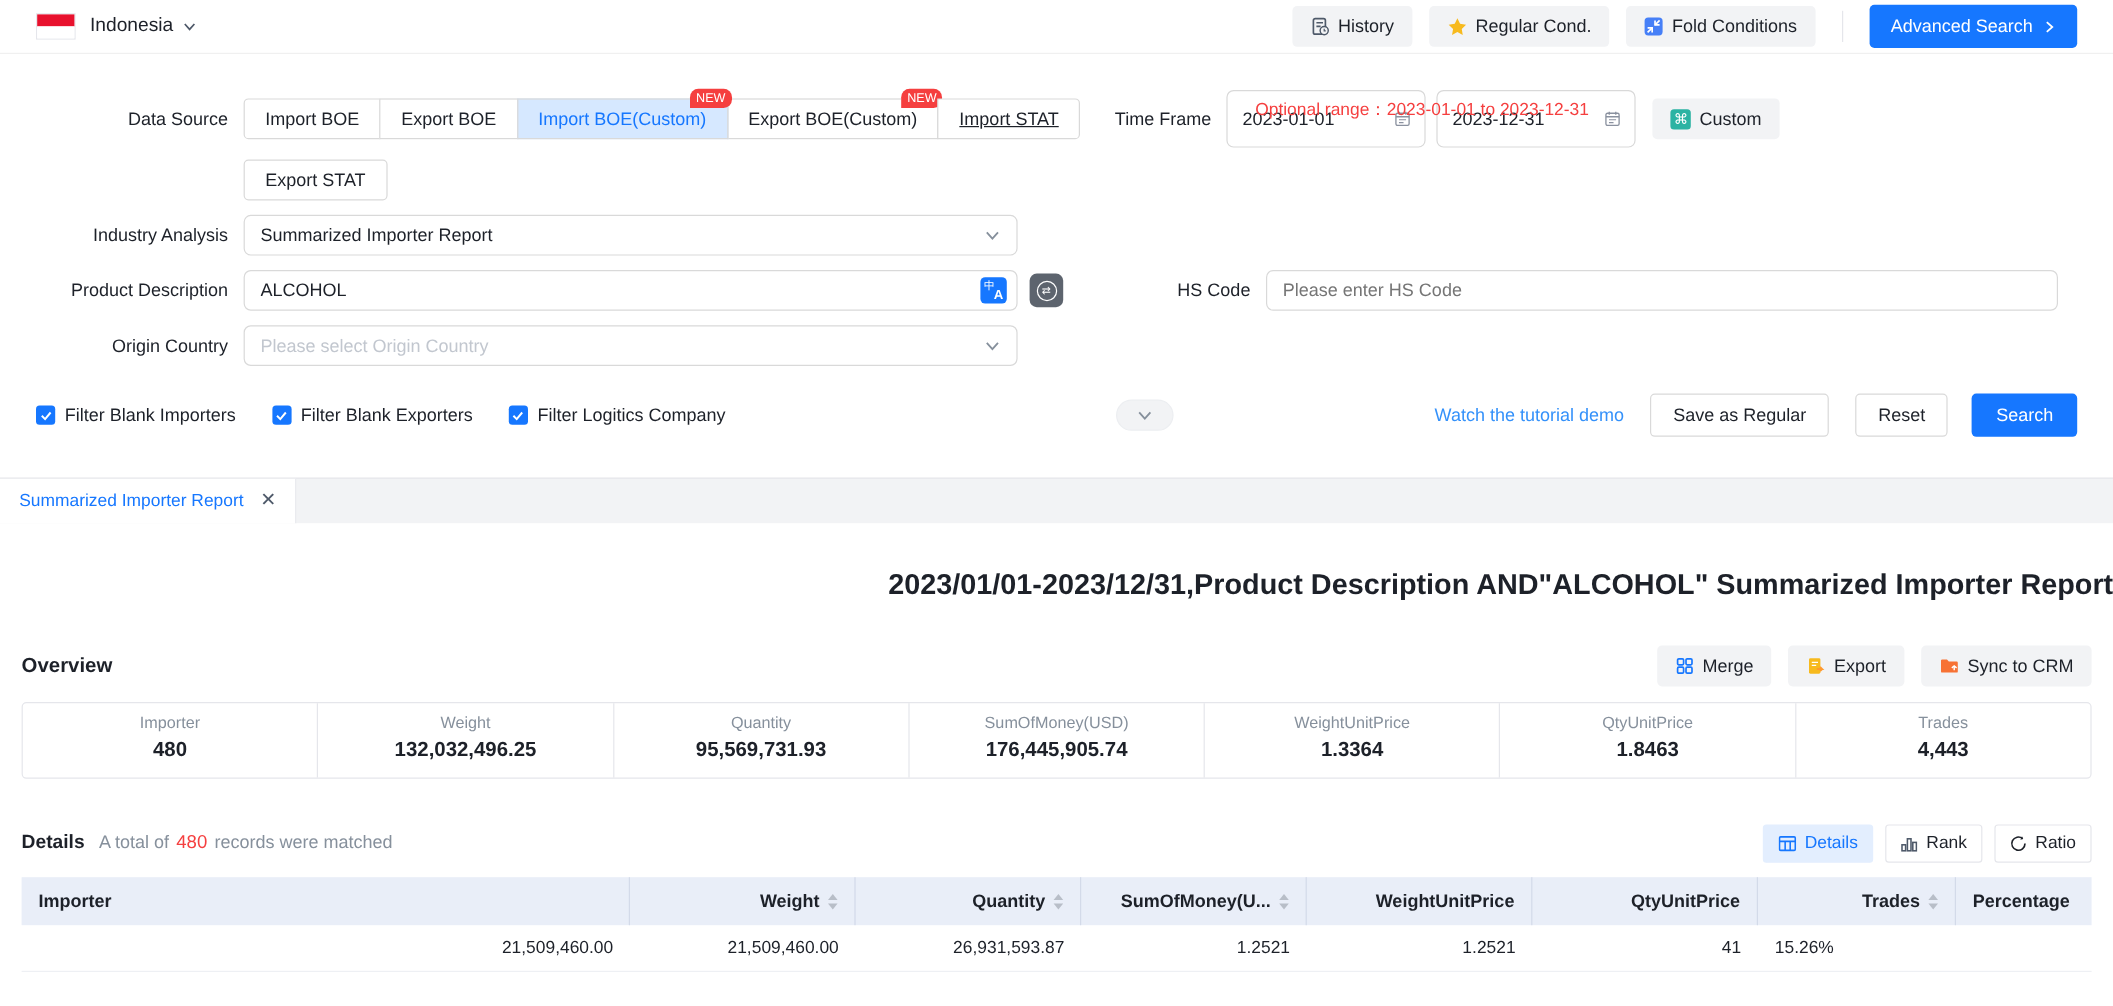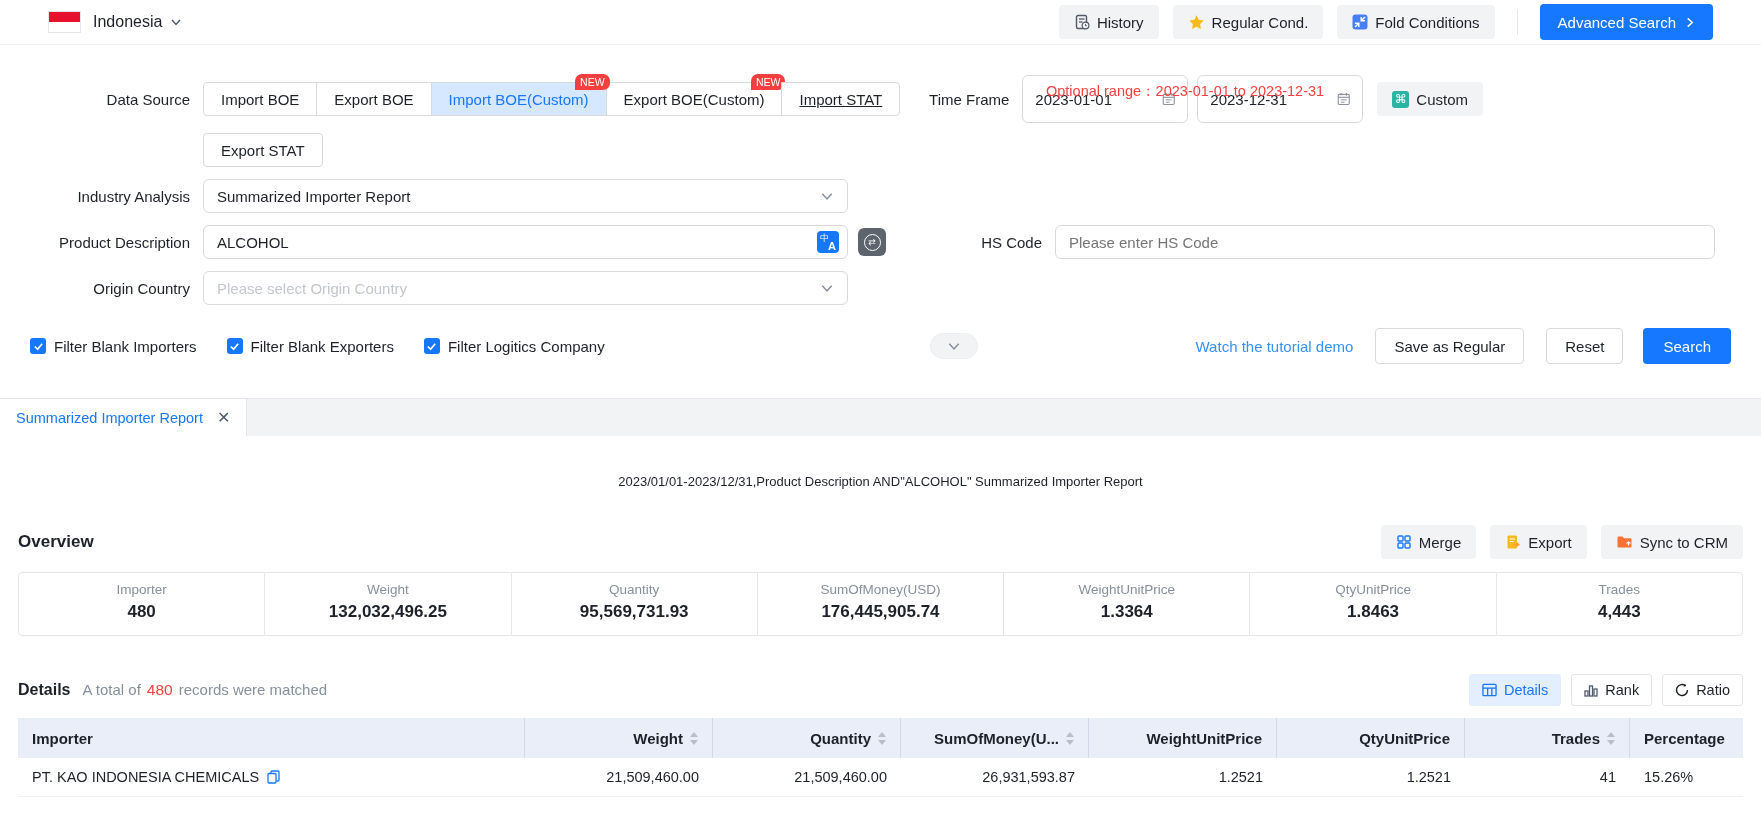--- a/index.html
+++ b/index.html
@@ -6,21 +6,21 @@
     --accent:#1677ff; --accent-light:#d6e8ff; --link:#3491fa; --danger:#f53f3f;
     --btn-gray:#f2f3f5; --table-header-bg:#e9eef8; --border:#d9d9d9; --border-light:#e5e6eb;
     --text:#1d2129; --text-secondary:#86909c; --placeholder:#c2c7cf; --star:#f7ba1e;
   }
   *{box-sizing:border-box; margin:0; padding:0;}
   html,body{width:1761px; height:838px; overflow:hidden; background:#fff;
     font-family:"Liberation Sans", sans-serif; color:var(--text);}
   body{position:relative; font-size:15px;}
 
   
-  .topbar{height:45px; display:flex; align-items:center; padding:0 48px; border-bottom:1px solid #f0f0f0;}
+  .topbar{height:45px; display:flex; align-items:center; padding:0 30px; border-bottom:1px solid #f0f0f0;}
   .flag{width:33px; height:22px; border:1px solid #e5e6eb; display:flex; flex-direction:column; margin-right:12px;}
   .flag .t{flex:1; background:#e8112d;} .flag .b{flex:1; background:#fff;}
   .country-name{font-size:16px;}
   .chev{width:12px; height:12px; margin-left:8px;}
   .topbar-right{margin-left:auto; display:flex; align-items:center; gap:14px;}
   .gbtn{display:flex; align-items:center; gap:7px; background:var(--btn-gray); border:none;
     height:34px; padding:0 15px; border-radius:4px; font-size:15px; color:var(--text); cursor:pointer;
     font-family:inherit;}
   .vdiv{width:1px; height:26px; background:var(--border-light); margin:0 8px;}
   .adv-btn{display:flex; align-items:center; gap:8px; background:var(--accent); color:#fff; border:none;
@@ -86,21 +86,21 @@
 
   
   .tab-strip{margin-top:34px; height:38px; background:var(--btn-gray); border-top:1px solid var(--border-light);
     display:flex;}
   .tab{height:100%; background:#fff; display:flex; align-items:center; padding:0 16px; gap:14px;
     border-right:1px solid var(--border-light); cursor:pointer;}
   .tab .tlabel{color:var(--accent); font-size:14.5px;}
   .tab .x{color:#4e5969; font-size:16px; line-height:1; cursor:pointer;}
 
   
-  .report-title{margin-top:38px; text-align:center; font-size:13px; font-weight:400; color:var(--text);}
+  .report-title{margin-top:38px; text-align:right; font-size:24px; font-weight:700; color:var(--text);}
   .overview-row{margin-top:36px; padding:0 18px; display:flex; align-items:center;}
   .h-overview{font-size:17px; font-weight:bold;}
   .ov-btns{margin-left:auto; display:flex; gap:14px;}
   .stats-panel{margin:13px 18px 0; border:1px solid var(--border-light); border-radius:4px; height:64px; display:flex;}
   .stat-cell{flex:1; text-align:center; padding-top:9px;}
   .stat-cell + .stat-cell{border-left:1px solid var(--border-light);}
   .stat-label{font-size:13.5px; color:var(--text-secondary);}
   .stat-value{font-size:17px; font-weight:bold; margin-top:5px;}
 
   .details-row{margin-top:38px; padding:0 18px; display:flex; align-items:center;}
@@ -479,29 +479,20 @@
           <span class="up"></span>
           <span class="dn"></span>
         </span>
       </div>
     <div class="th first">
         <span>Percentage</span>
       </div>
   </div>
 
   <div class="tr tbody-row">
-    <div class="td first">
-      <span>PT. KAO INDONESIA CHEMICALS</span>
-      <span class="copy-ic">
-          <svg width="13" height="14" viewBox="0 0 13 14">
-            <rect x="1" y="3.5" width="8" height="9.5" rx="1" fill="none" stroke="#1677ff" stroke-width="1.3"></rect>
-            <path d="M4 3.5V2a1 1 0 011-1h6a1 1 0 011 1v8a1 1 0 01-1 1h-1.5" fill="none" stroke="#1677ff" stroke-width="1.3"></path>
-          </svg>
-        </span>
-    </div>
     <div class="td num">21,509,460.00</div>
     <div class="td num">21,509,460.00</div>
     <div class="td num">26,931,593.87</div>
     <div class="td num">1.2521</div>
     <div class="td num">1.2521</div>
     <div class="td num">41</div>
     <div class="td first">15.26%</div>
   </div>
 
 </div>

